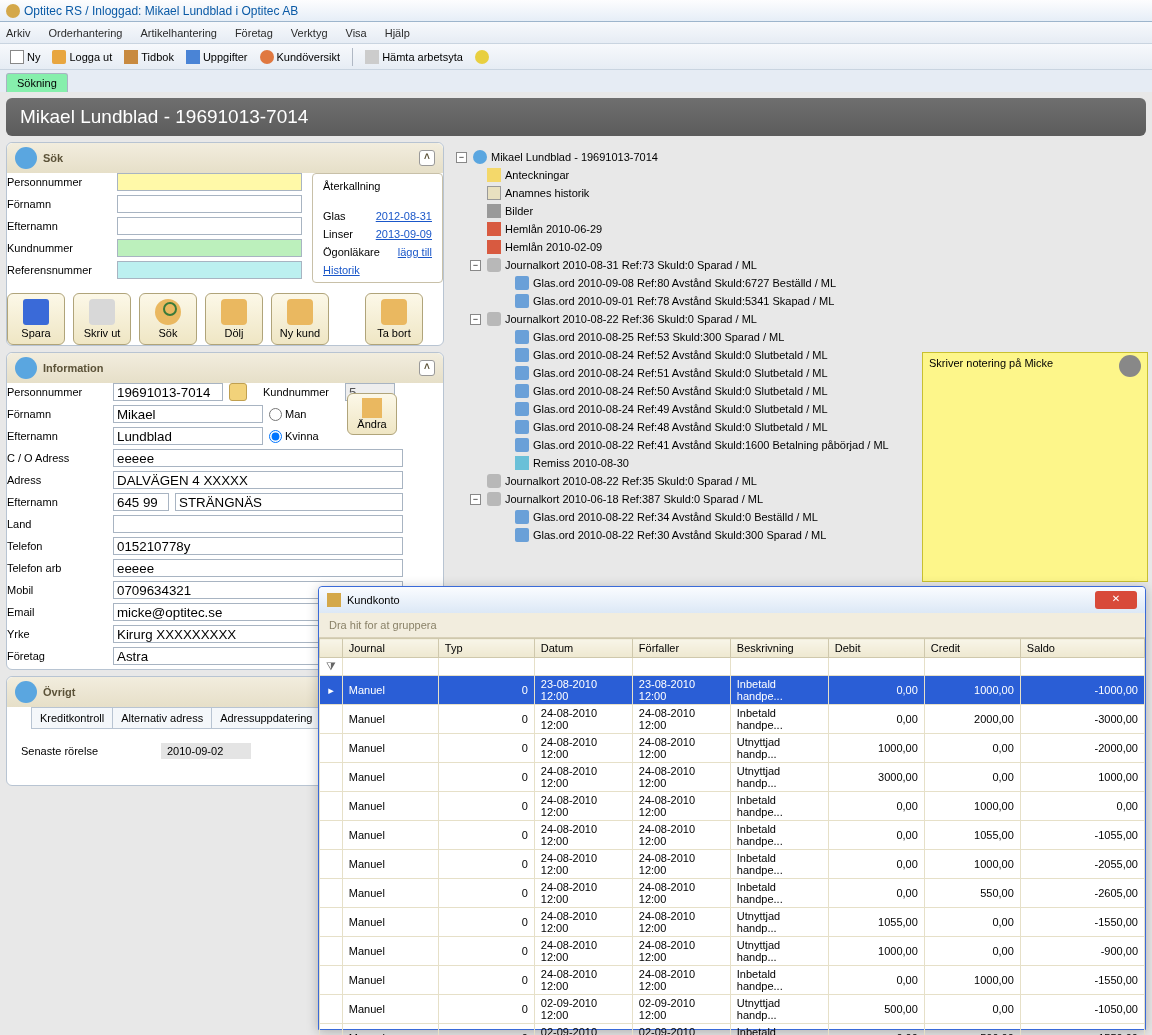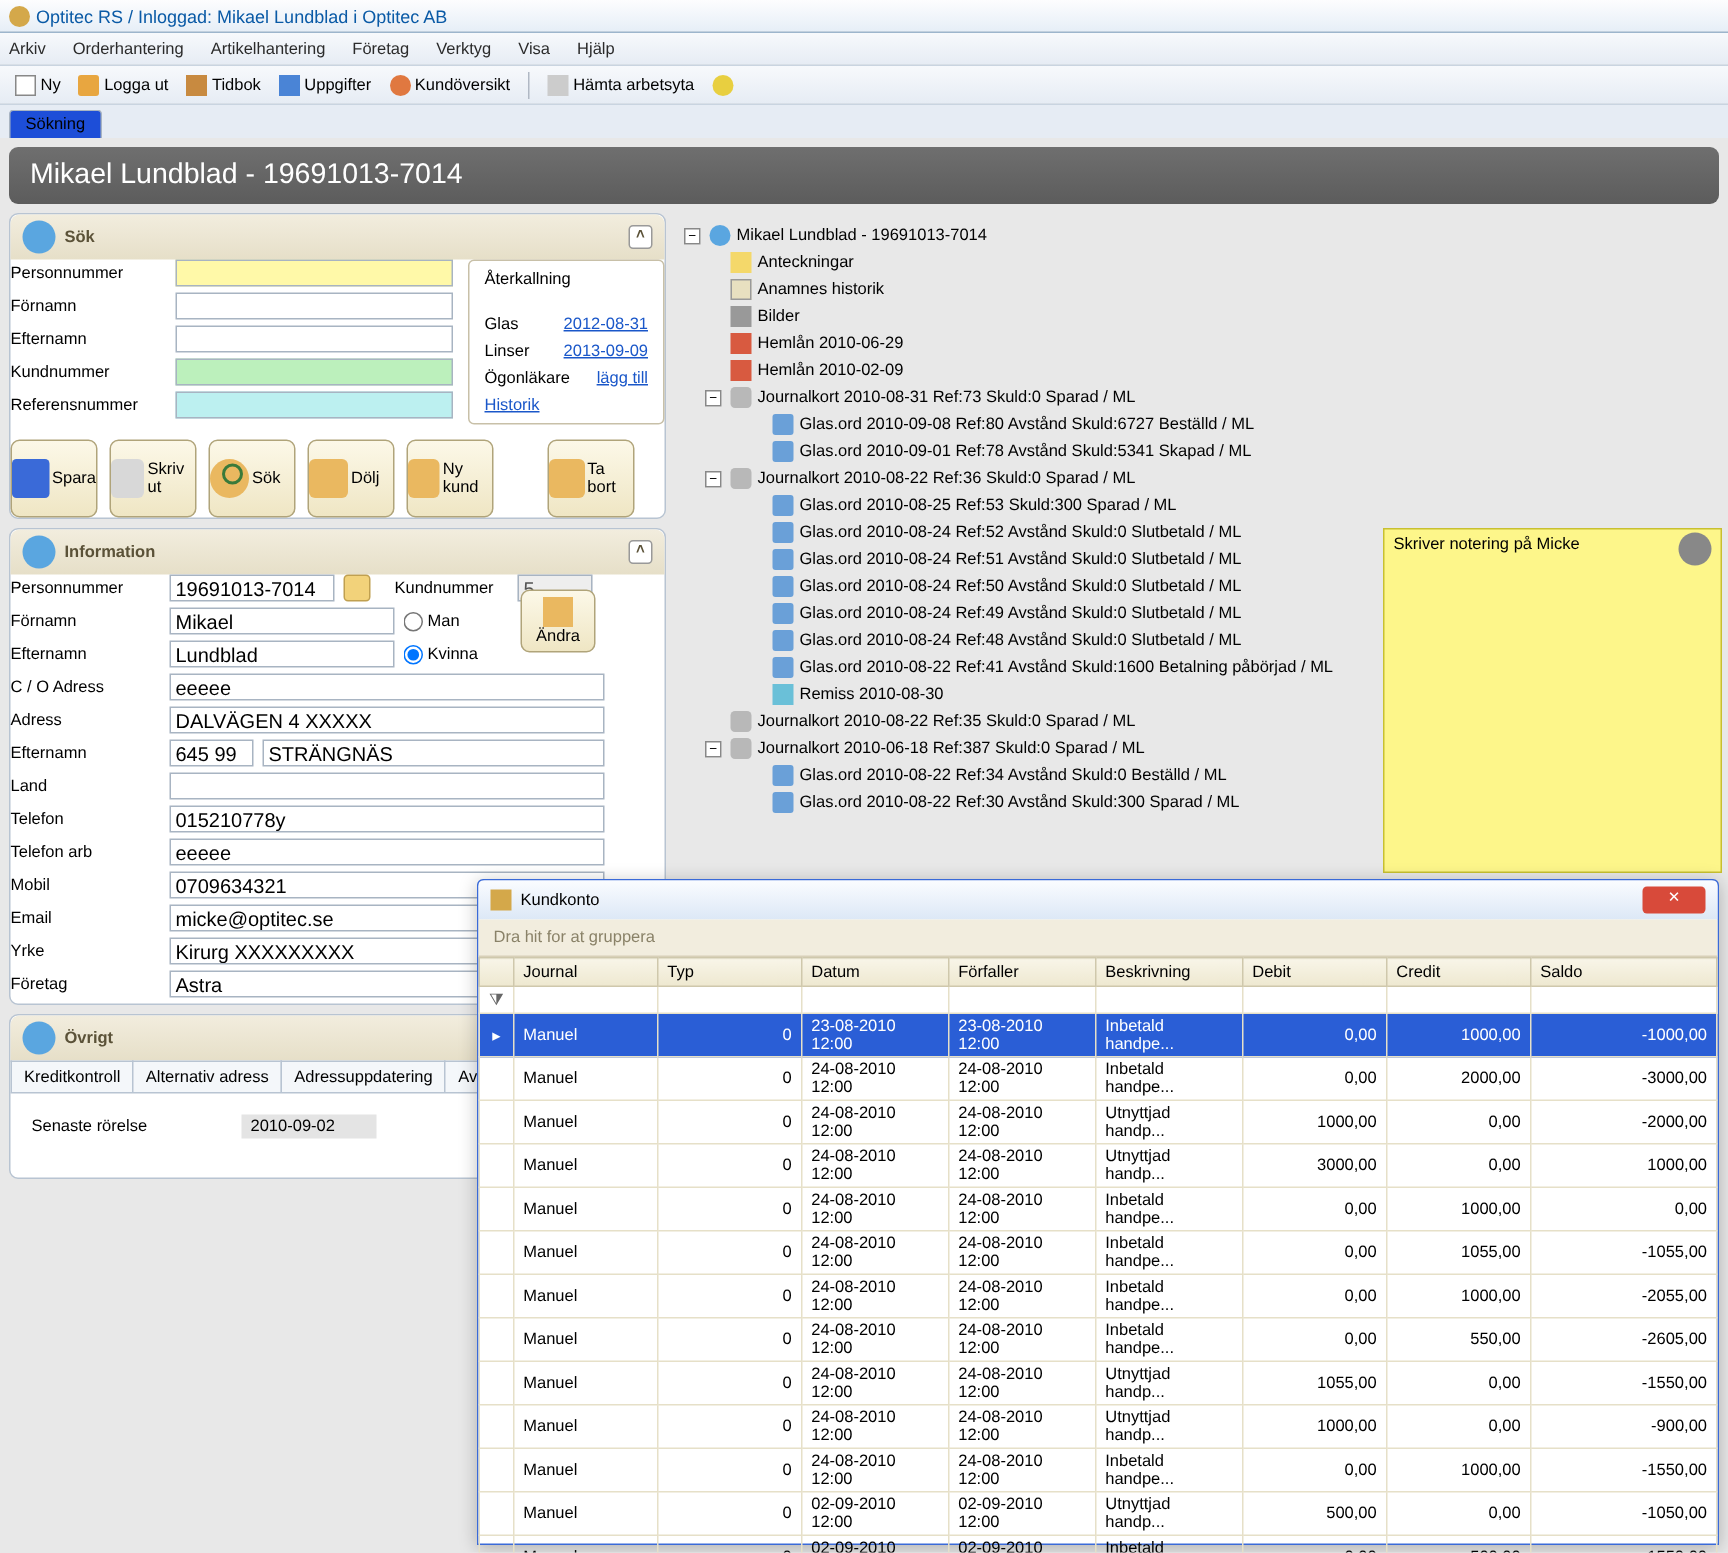--- a/index.html
+++ b/index.html
@@ -21,21 +21,21 @@
 .tb-icon.doc { background: #fff; border: 1px solid #888; }
 .tb-icon.key { background: #e8a640; border-radius: 2px; }
 .tb-icon.book { background: #c88a40; }
 .tb-icon.checks { background: #4a84d6; }
 .tb-icon.person { background: #e07840; border-radius: 50%; }
 .tb-icon.fetch { background: #ccc; }
 .tb-icon.pin { background: #e8cf40; border-radius: 50%; }
 
 
 .tabrow { background: #e6ecf4; height: 22px; padding: 0 6px; display: flex; align-items: flex-end; }
-.tabrow .tab { background: #1d4ed8; border: 1px solid #a8b4c2; border-bottom: none; padding: 3px 10px; border-radius: 3px 3px 0 0; font-size: 11px; }
+.tabrow .tab { background: #86efac; border: 1px solid #a8b4c2; border-bottom: none; padding: 3px 10px; border-radius: 3px 3px 0 0; font-size: 11px; }
 
 
 .header-banner { background: linear-gradient(#6f6f6f, #5c5c5c); color: #fff; font-size: 19px; padding: 8px 14px; border-radius: 6px; margin: 6px; }
 
 
 .main { display: flex; margin: 0 6px; gap: 6px; }
 .left-col { width: 438px; }
 .right-col { flex: 1; position: relative; }
 
 
@@ -54,21 +54,21 @@
 .inp-yellow { background: #fff9a8; }
 .inp-green { background: #bcf0bc; }
 .inp-cyan { background: #bcf0f0; }
 
 .aterk { border: 1px solid #c8c0a8; border-radius: 4px; padding: 6px 10px; width: 136px; }
 .aterk-title { margin-bottom: 18px; }
 .aterk-row { display: flex; justify-content: space-between; margin-bottom: 6px; }
 .aterk-row a { color: #1a57c9; text-decoration: underline; cursor: pointer; }
 
 .btn-row { display: flex; gap: 8px; margin-top: 10px; }
-.big-btn { width: 58px; height: 52px; background: linear-gradient(#fcf8e8, #efe6c4); border: 1px solid #b0a47a; border-radius: 6px; display: flex; align-items: center; justify-content: flex-start; cursor: pointer; gap: 2px; }
+.big-btn { width: 58px; height: 52px; background: linear-gradient(#fcf8e8, #efe6c4); border: 1px solid #b0a47a; border-radius: 6px; display: flex; flex-direction: column; align-items: center; justify-content: center; cursor: pointer; gap: 2px; }
 .big-btn .bi { width: 26px; height: 26px; display: inline-block; }
 .bi.save { background: #3a6ad8; border-radius: 3px; }
 .bi.print { background: #d8d8d8; border-radius: 4px; }
 .bi.search { background: #eab860; border-radius: 50%; position: relative; }
 .bi.search::after { content:""; position:absolute; width:10px; height:10px; border:2px solid #3a7a3a; border-radius:50%; top:3px; left:8px; }
 .bi.hide,.bi.new,.bi.del { background: #eab860; border-radius: 4px; }
 
 
 .info-grid .row { display: flex; align-items: center; margin-bottom: 4px; gap: 6px; }
 .info-grid label { width: 100px; }
@@ -76,21 +76,21 @@
 .info-grid input.w1 { width: 110px; }
 .info-grid input.w2 { width: 290px; }
 .info-grid input.wsmall { width: 56px; }
 .info-grid input.wmed { width: 228px; }
 .lock-icon { width: 18px; height: 18px; background: #f2d27a; border: 1px solid #c0a050; border-radius: 3px; display: inline-block; }
 .radio { display: flex; align-items: center; gap: 3px; }
 .andra-btn { width: 50px; height: 42px; background: linear-gradient(#fcf8e8,#efe6c4); border: 1px solid #b0a47a; border-radius: 6px; display: flex; flex-direction: column; align-items: center; justify-content: center; cursor: pointer; margin-left: auto; }
 .andra-btn .bi { width: 20px; height: 20px; background: #eab860; }
 
 
-.ovrigt-tabs { display: flex; border-bottom: 1px solid #b8c4d2; }
+.ovrigt-tabs { display: flex; border-bottom: 1px solid #b8c4d2; margin-left: 24px; }
 .ovrigt-tabs .ot { padding: 4px 8px; border: 1px solid #b8c4d2; border-bottom: none; background: #f4f7fa; margin-right: -1px; cursor: pointer; font-size: 11px; }
 .ovrigt-body { padding: 14px; }
 .ovrigt-row { display: flex; align-items: center; margin-bottom: 12px; gap: 30px; }
 .ov-val { background: #e4e4e4; padding: 2px 6px; width: 90px; display: inline-block; }
 .kun-btn { background: linear-gradient(#fcf8e8,#efe6c4); border:1px solid #b0a47a; border-radius:4px; padding:2px 8px; cursor:pointer; }
 
 
 .tree { padding: 6px; font-size: 11px; line-height: 18px; }
 .tree-node { display: flex; align-items: center; gap: 4px; white-space: nowrap; }
 .tree-node.l1 { margin-left: 14px; }

